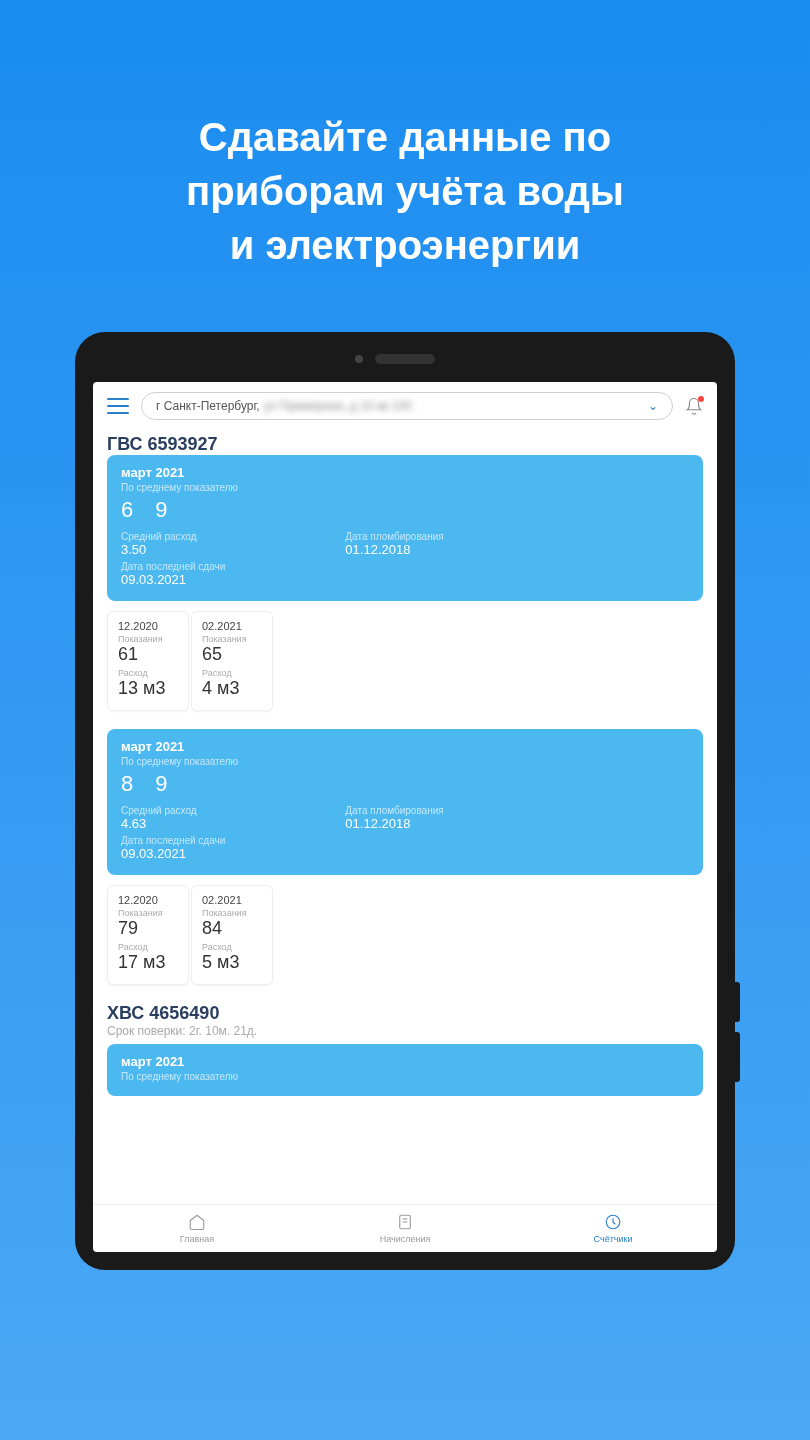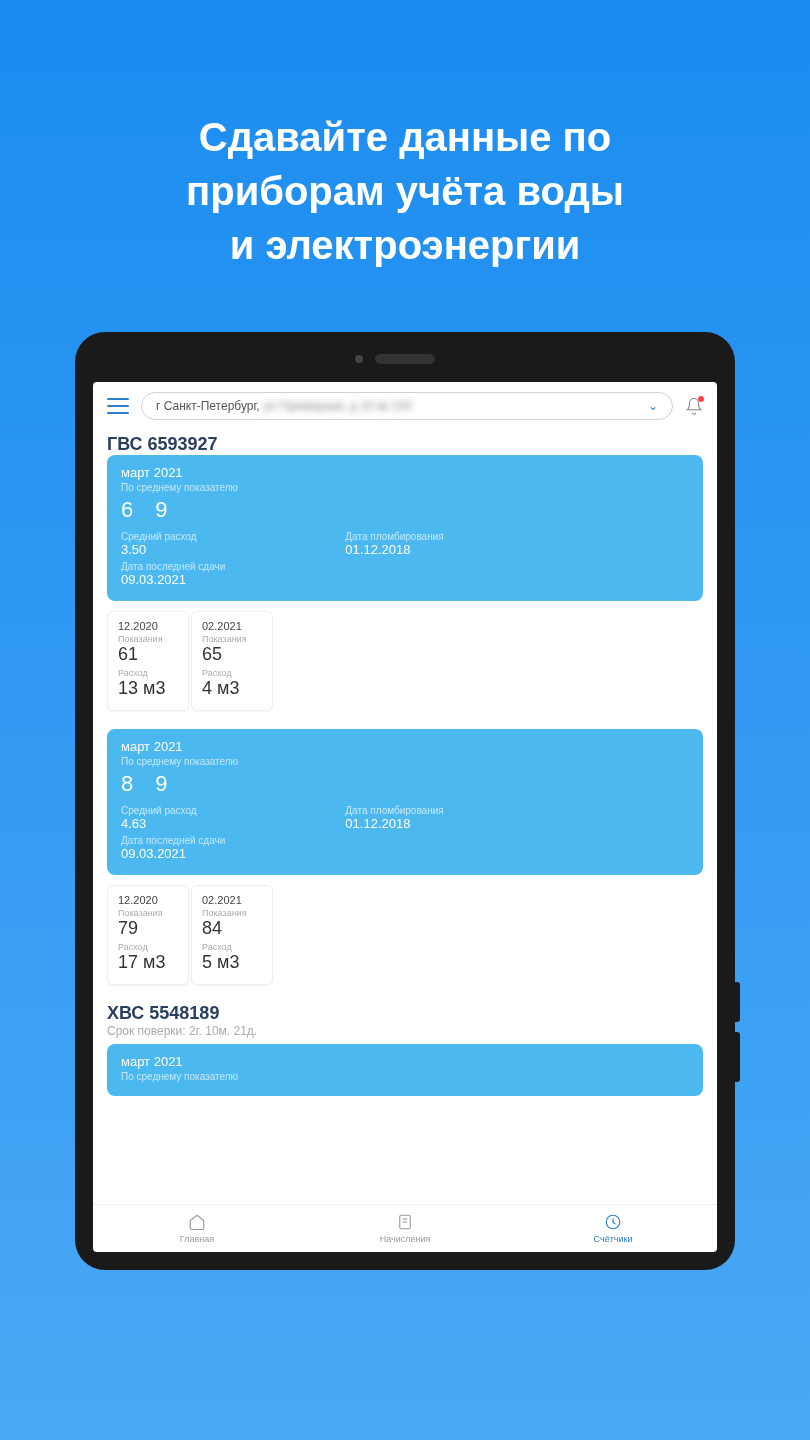--- a/index.html
+++ b/index.html
@@ -141,21 +141,21 @@
 }
 .current-card {
   background: #4bb8f0;
   border-radius: 8px;
   padding: 10px 14px;
   color: #fff;
   margin-bottom: 10px;
 }
 .cc-month {
   font-size: 13px;
-  font-weight: 400;
+  font-weight: 700;
   margin-bottom: 2px;
 }
 .cc-label {
   font-size: 10px;
   color: #c5e8fa;
   margin-bottom: 4px;
 }
 .cc-reading {
   font-size: 22px;
   font-weight: 500;
@@ -343,21 +343,21 @@
             <div class="hc-date">02.2021</div>
             <div class="hc-label">Показания</div>
             <div class="hc-value">84</div>
             <div class="hc-label">Расход</div>
             <div class="hc-value">5 м3</div>
           </div>
         </div>
       </div>
 
       <div class="meter-section">
-        <div class="meter-title">ХВС 5548189</div>
+        <div class="meter-title">ХВС 4656490</div>
         <div class="meter-sub">Срок поверки: 2г. 10м. 21д.</div>
         <div class="current-card">
           <div class="cc-month">март 2021</div>
           <div class="cc-label">По среднему показателю</div>
         </div>
       </div>
 
     </div>
 
     <div class="bottom-nav">

